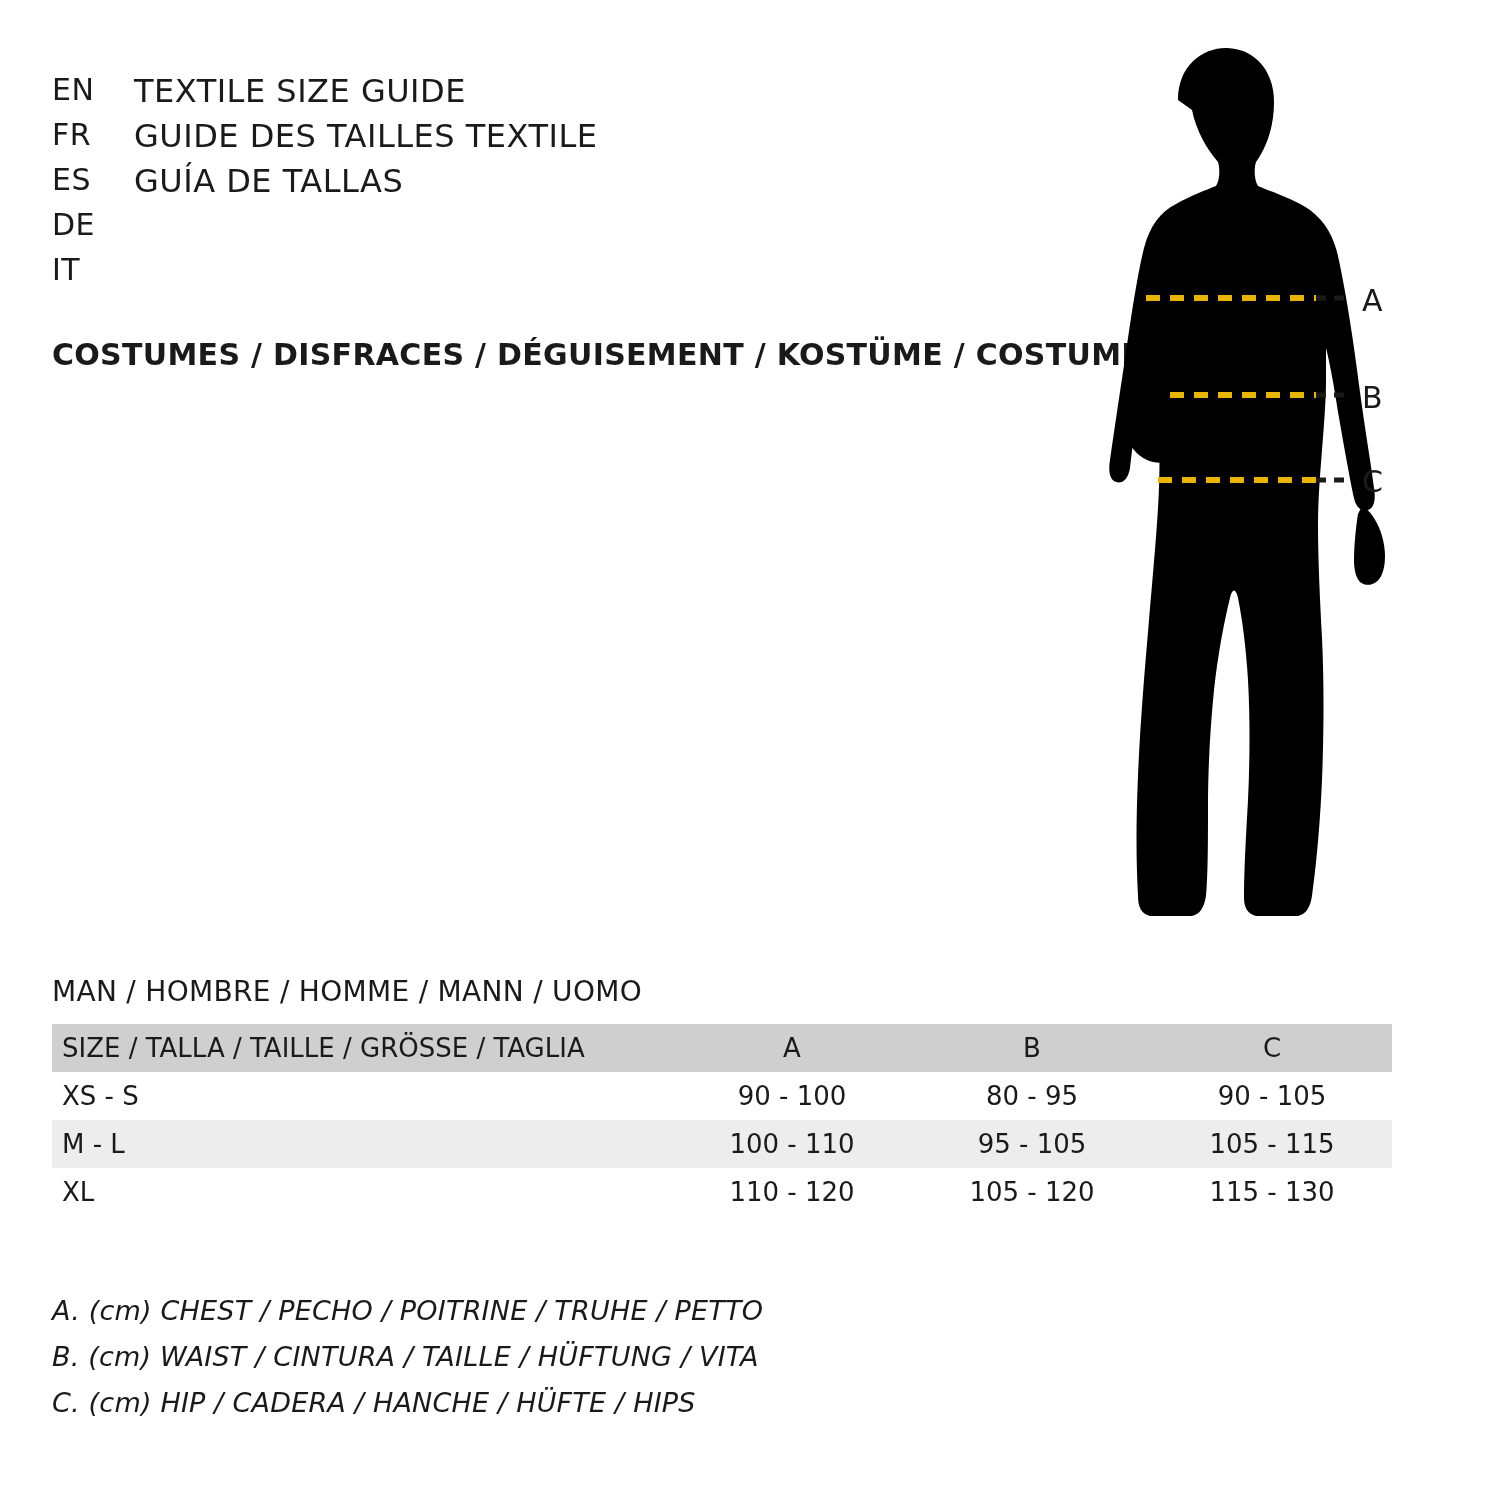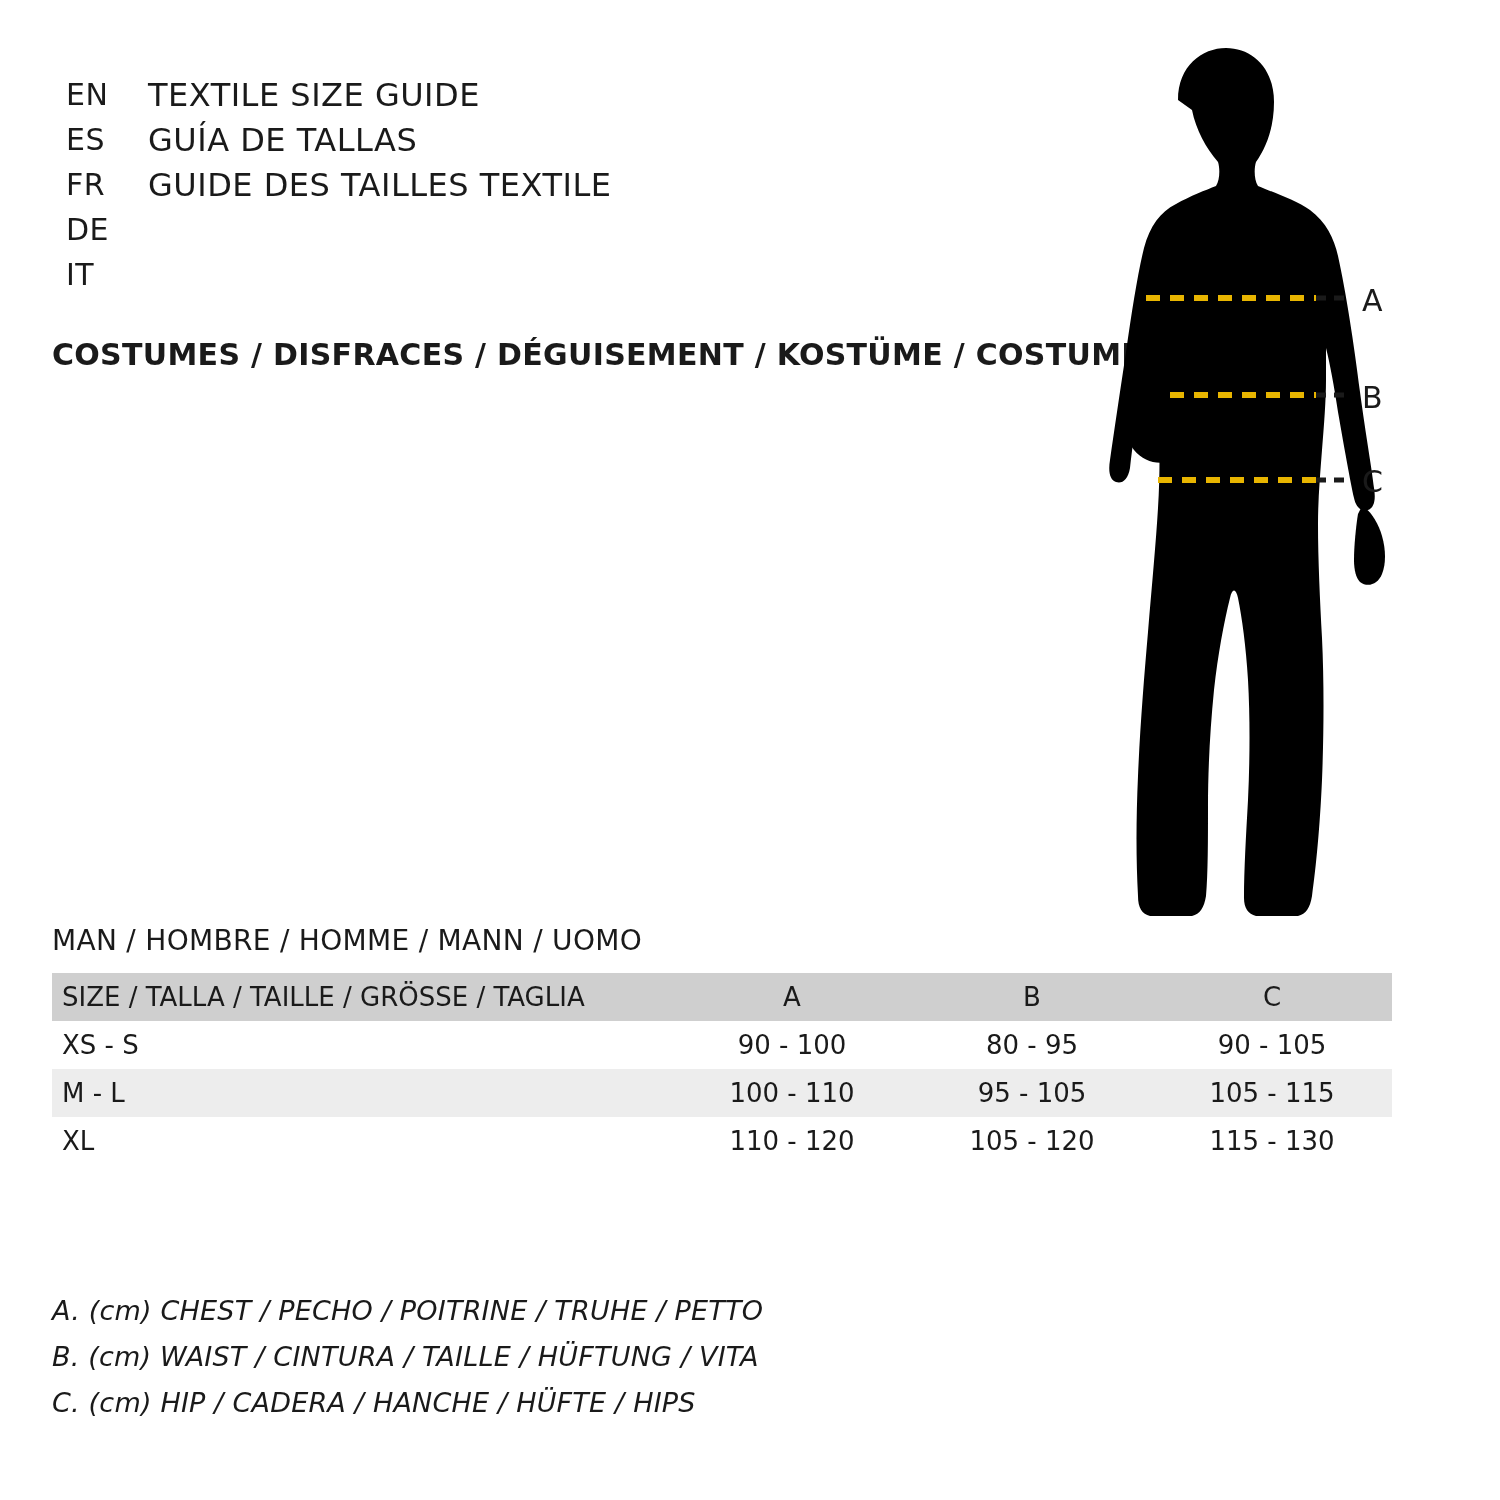--- a/index.html
+++ b/index.html
@@ -18,23 +18,22 @@
 
   
   .lang-block {
     position: absolute;
     left: 52px;
     top: 72px;
     width: 950px;
   }
   .lang-row {
     display: flex;
-    align-items: center;
+    align-items: flex-start;
     height: 45px;
-    margin-left: 14px;
   }
   .lang-code {
     width: 82px;
     font-size: 30px;
     color: #1a1a1a;
     letter-spacing: 0.5px;
   }
   .lang-text {
     font-size: 32px;
     color: #1a1a1a;
@@ -66,21 +65,21 @@
     color: #1a1a1a;
   }
   .marker-a { left: 352px; top: 243px; }
   .marker-b { left: 352px; top: 340px; }
   .marker-c { left: 352px; top: 424px; }
 
   
   .table-section {
     position: absolute;
     left: 52px;
-    top: 924px;
+    top: 975px;
     width: 1340px;
   }
   .table-caption {
     font-size: 28px;
     color: #1a1a1a;
     margin-bottom: 16px;
     letter-spacing: 0.3px;
   }
   table.size-table {
     border-collapse: collapse;
@@ -124,26 +123,26 @@
 <body>
 
 <div class="page">
 
   <div class="lang-block">
     <div class="lang-row">
       <span class="lang-code">EN</span>
       <span class="lang-text">TEXTILE SIZE GUIDE</span>
     </div>
     <div class="lang-row">
+      <span class="lang-code">FR</span>
+      <span class="lang-text">GUIDE DES TAILLES TEXTILE</span>
+    </div>
+    <div class="lang-row">
       <span class="lang-code">ES</span>
       <span class="lang-text">GUÍA DE TALLAS</span>
-    </div>
-    <div class="lang-row">
-      <span class="lang-code">FR</span>
-      <span class="lang-text">GUIDE DES TAILLES TEXTILE</span>
     </div>
     <div class="lang-row">
       <span class="lang-code">DE</span>
     </div>
     <div class="lang-row">
       <span class="lang-code">IT</span>
     </div>
   </div>
 
   <div class="costumes-line">COSTUMES / DISFRACES / DÉGUISEMENT / KOSTÜME / COSTUMI</div>

